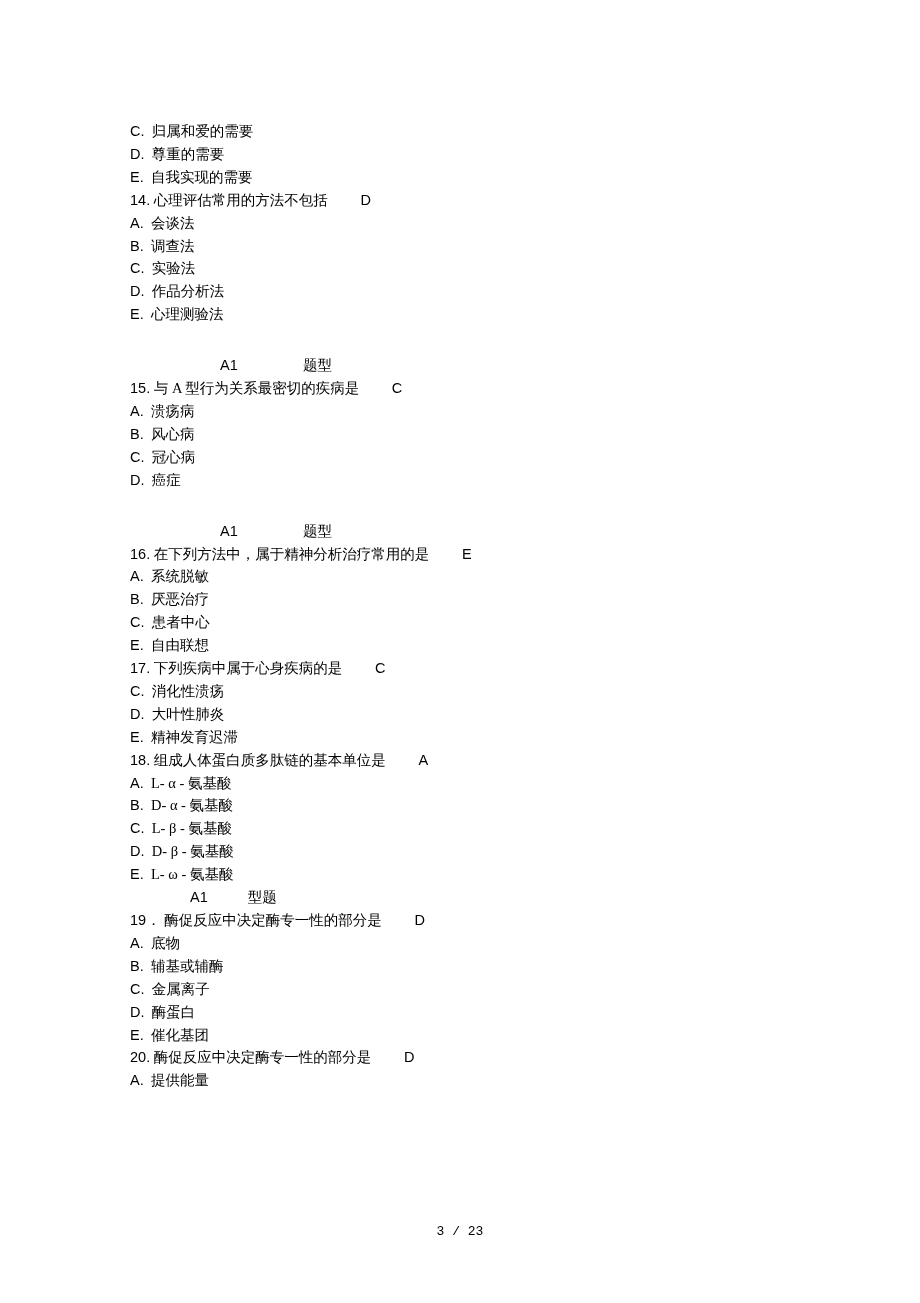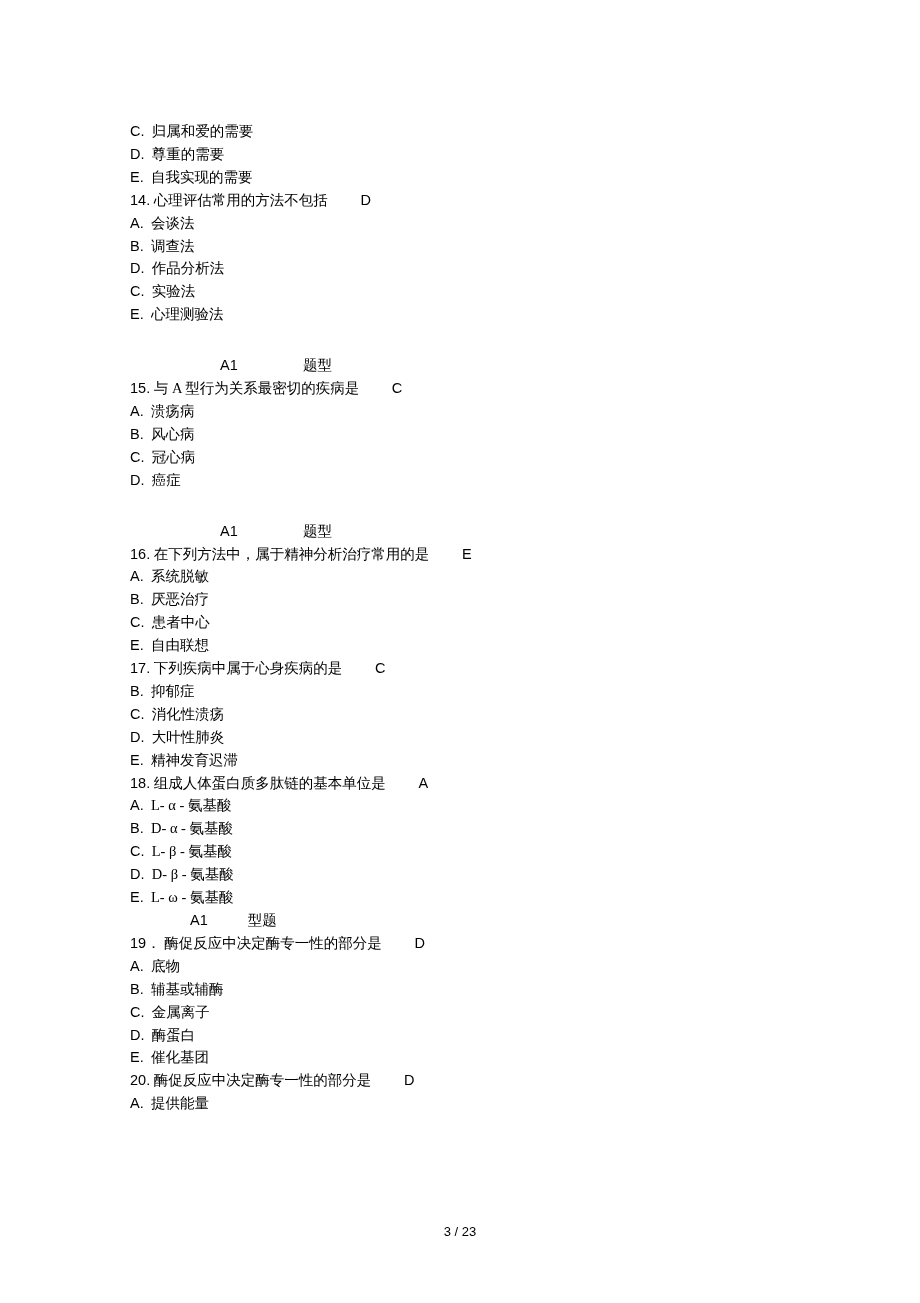--- a/index.html
+++ b/index.html
@@ -20,52 +20,51 @@
   }
   .line { white-space: pre; }
   .hdr { padding-left: 90px; margin-top: 28px; }
   .arial { font-family: Arial, sans-serif; }
   .footer {
     position: absolute;
     bottom: 60px;
     left: 0;
     width: 920px;
     text-align: center;
-    font-family: Liberation Sans, sans-serif;
+    font-family: Liberation Mono, monospace;
     font-size: 13px;
   }
 </style>
 </head>
 <body>
 
 <div class="page">
   <div id="content">
       <div class="line"><span class="arial">C.</span><span>  归属和爱的需要</span></div>
       <div class="line"><span class="arial">D.</span><span>  尊重的需要</span></div>
       <div class="line"><span class="arial">E.</span><span>  自我实现的需要</span></div>
       <div class="line"><span class="arial">14.</span><span> 心理评估常用的方法不包括</span><span>         </span><span class="arial">D</span></div>
       <div class="line"><span class="arial">A.</span><span>  会谈法</span></div>
       <div class="line"><span class="arial">B.</span><span>  调查法</span></div>
+      <div class="line"><span class="arial">C.</span><span>  实验法</span></div>
       <div class="line"><span class="arial">D.</span><span>  作品分析法</span></div>
-      <div class="line"><span class="arial">C.</span><span>  实验法</span></div>
       <div class="line"><span class="arial">E.</span><span>  心理测验法</span></div>
       <div class="line hdr"><span class="arial">A1</span><span>                  </span><span>题型</span></div>
       <div class="line"><span class="arial">15.</span><span> 与 A 型行为关系最密切的疾病是</span><span>         </span><span class="arial">C</span></div>
       <div class="line"><span class="arial">A.</span><span>  溃疡病</span></div>
       <div class="line"><span class="arial">B.</span><span>  风心病</span></div>
       <div class="line"><span class="arial">C.</span><span>  冠心病</span></div>
       <div class="line"><span class="arial">D.</span><span>  癌症</span></div>
       <div class="line hdr"><span class="arial">A1</span><span>                  </span><span>题型</span></div>
       <div class="line"><span class="arial">16.</span><span> 在下列方法中，属于精神分析治疗常用的是</span><span>         </span><span class="arial">E</span></div>
       <div class="line"><span class="arial">A.</span><span>  系统脱敏</span></div>
       <div class="line"><span class="arial">B.</span><span>  厌恶治疗</span></div>
       <div class="line"><span class="arial">C.</span><span>  患者中心</span></div>
       <div class="line"><span class="arial">E.</span><span>  自由联想</span></div>
       <div class="line"><span class="arial">17.</span><span> 下列疾病中属于心身疾病的是</span><span>         </span><span class="arial">C</span></div>
-      <div class="line"><span class="arial">B.</span><span>  抑郁症</span></div>
       <div class="line"><span class="arial">C.</span><span>  消化性溃疡</span></div>
       <div class="line"><span class="arial">D.</span><span>  大叶性肺炎</span></div>
       <div class="line"><span class="arial">E.</span><span>  精神发育迟滞</span></div>
       <div class="line"><span class="arial">18.</span><span> 组成人体蛋白质多肽链的基本单位是</span><span>         </span><span class="arial">A</span></div>
       <div class="line"><span class="arial">A.</span><span>  L- α - 氨基酸</span></div>
       <div class="line"><span class="arial">B.</span><span>  D- α - 氨基酸</span></div>
       <div class="line"><span class="arial">C.</span><span>  L- β - 氨基酸</span></div>
       <div class="line"><span class="arial">D.</span><span>  D- β - 氨基酸</span></div>
       <div class="line"><span class="arial">E.</span><span>  L- ω - 氨基酸</span></div>
       <div class="line" style="padding-left: 60px;"><span class="arial">A1</span><span>           </span><span>型题</span></div>

